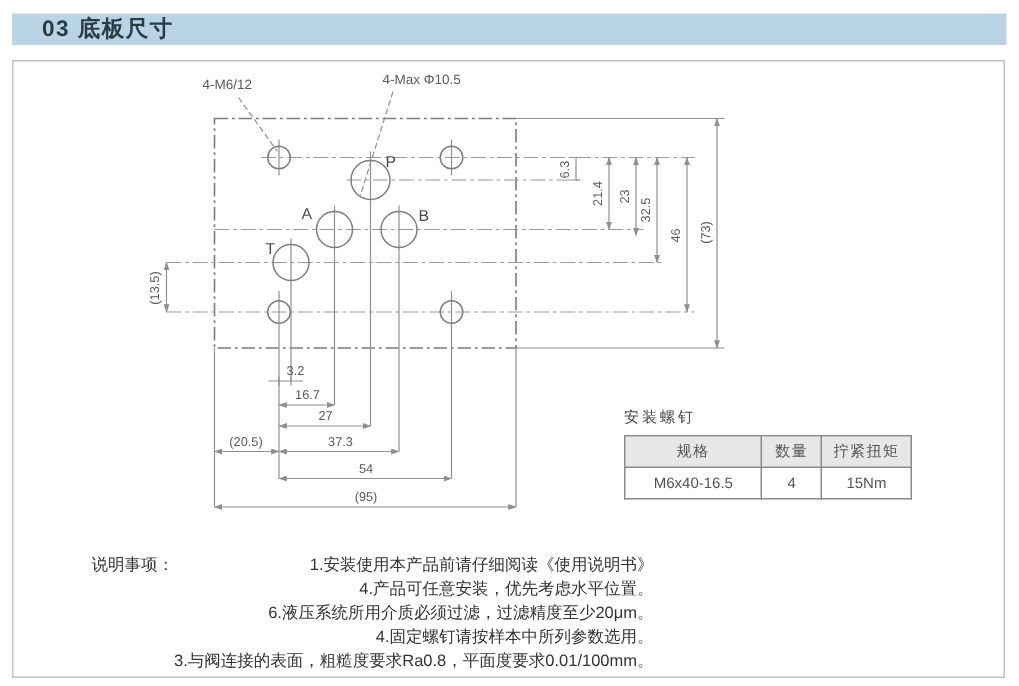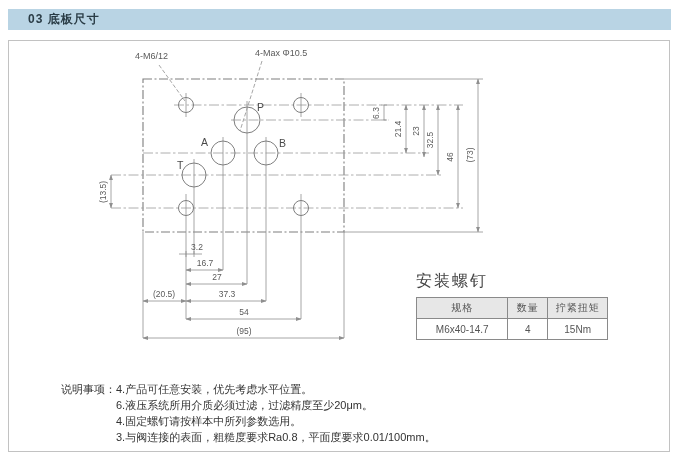--- a/index.html
+++ b/index.html
@@ -11,21 +11,21 @@
     overflow: hidden;
   }
   .header-bar {
     position: absolute; left: 8px; top: 9px;
     width: 663px; height: 21px;
     background: #b9d4e4;
     display: flex; align-items: center;
   }
   .header-title {
     padding-left: 20px;
-    font-size: 12px; font-weight: bold;
+    font-size: 15px; font-weight: bold;
     color: #2a3c46; letter-spacing: 1px;
   }
   .content-box {
     position: absolute; left: 8px; top: 40px;
     width: 662px; height: 412px;
     border: 1px solid #c2c2c2;
     background: #ffffff;
   }
   .drawing-svg { position: absolute; left: 80px; top: 2px; }
   svg text {
@@ -35,34 +35,34 @@
   svg text.callout { font-size: 9px; }
   svg text.port { font-size: 10.5px; fill: #4a4a4a; }
   .cl { stroke: #9a9a9a; stroke-width: 0.8; stroke-dasharray: 10 2.5 2.5 2.5; }
   .ol { stroke: #7e7e7e; stroke-width: 1.1; stroke-dasharray: 9 2.5 2 2.5; fill: none; }
   .dl { stroke: #8f8f8f; stroke-width: 0.8; fill: none; }
   .ld { stroke: #8f8f8f; stroke-width: 0.8; stroke-dasharray: 4 2; }
   .hc { stroke: #7e7e7e; stroke-width: 1; fill: none; }
   .tick { stroke: #8f8f8f; stroke-width: 0.8; }
 
   .screw-section { position: absolute; left: 407px; top: 230px; width: 196px; }
-  .screw-title { font-size: 16px; color: #444; margin-bottom: 5px; letter-spacing: 2px; }
+  .screw-title { font-size: 10px; color: #444; margin-bottom: 5px; letter-spacing: 2px; }
   table.screw-table { border-collapse: collapse; width: 192px; }
   table.screw-table th, table.screw-table td {
     border: 1px solid #8a8a8a;
     font-size: 10px; font-weight: normal;
     color: #555; text-align: center;
     height: 21px; padding: 0 2px;
   }
   table.screw-table th { background: #e7e7e7; letter-spacing: 1px; }
   .col-spec { width: 92px; } .col-qty { width: 40px; } .col-torque { width: 60px; }
 
   .notes-section {
-    position: absolute; left: 52px; top: 340px;
-    display: flex; font-size: 11px; color: #333; line-height: 16px;
+    position: absolute; left: 52px; top: 328px;
+    display: flex; font-size: 11px; color: #333; line-height: 16px; text-align: right;
   }
   .notes-label { white-space: nowrap; }
   .note-item { white-space: nowrap; }
 </style>
 </head>
 <body>
 
 <div class="header-bar">
   <div class="header-title">03 底板尺寸</div>
 </div>
@@ -178,31 +178,32 @@
     <table class="screw-table">
       <thead>
         <tr>
           <th class="col-spec">规格</th>
           <th class="col-qty">数量</th>
           <th class="col-torque">拧紧扭矩</th>
         </tr>
       </thead>
       <tbody>
         <tr>
-          <td>M6x40-14.7</td>
+          <td>M6x40-16.5</td>
           <td>4</td>
           <td>15Nm</td>
         </tr>
       </tbody>
     </table>
   </div>
 
   <div class="notes-section">
     <div class="notes-label">说明事项：</div>
     <div>
+      <div class="note-item">1.安装使用本产品前请仔细阅读《使用说明书》</div>
       <div class="note-item">4.产品可任意安装，优先考虑水平位置。</div>
       <div class="note-item">6.液压系统所用介质必须过滤，过滤精度至少20μm。</div>
       <div class="note-item">4.固定螺钉请按样本中所列参数选用。</div>
       <div class="note-item">3.与阀连接的表面，粗糙度要求Ra0.8，平面度要求0.01/100mm。</div>
     </div>
   </div>
 
 </div>
 
 </body></html>

